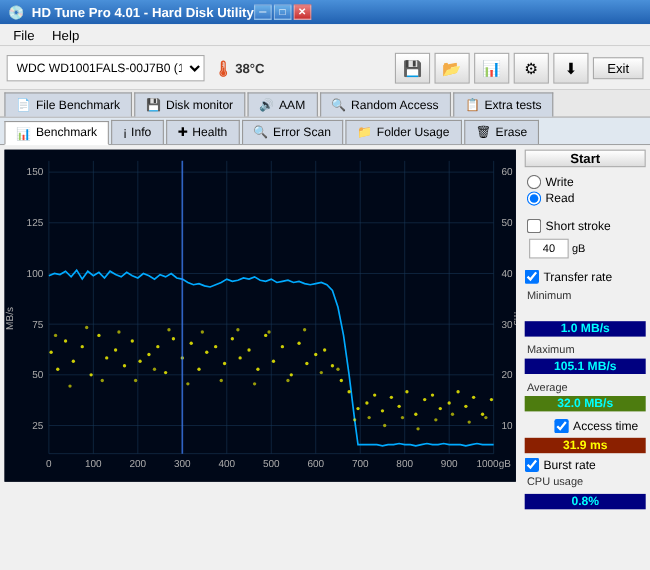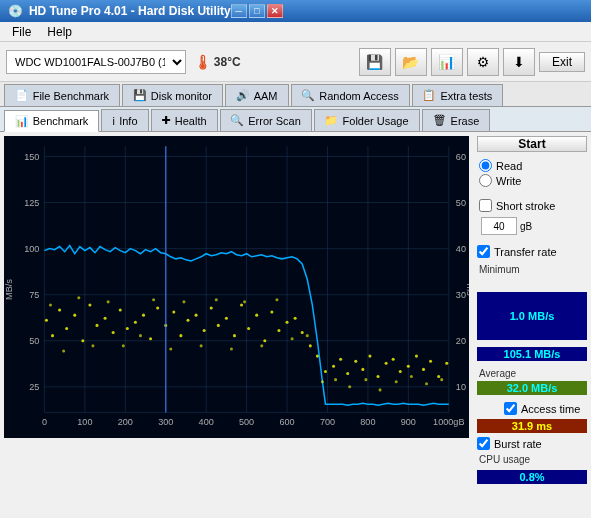--- a/index.html
+++ b/index.html
@@ -282,26 +282,26 @@
       <line x1="160" y1="10" x2="160" y2="270" stroke="#4080ff" stroke-width="1.5" opacity="0.7"></line>
     </svg>
   </div>
 
   <div id="side-panel" style="width:118px; padding:4px; display:flex; flex-direction:column; gap:3px;">
 
     <button class="start-btn" style="width:100%;height:26px;background:linear-gradient(to bottom,#fff,#ddd);border:1px solid #aaa;cursor:pointer;font-size:12px;font-weight:bold;">Start</button>
 
     <div class="radio-group">
       <label class="radio-item" style="display:flex;align-items:center;gap:4px;font-size:11px;">
+        <input type="radio" name="rwmode" style="">
+        <span>Write</span>
+      </label>
+      <label class="radio-item" style="display:flex;align-items:center;gap:4px;font-size:11px;">
         <input type="radio" name="rwmode" checked="" style="">
         <span>Read</span>
-      </label>
-      <label class="radio-item" style="display:flex;align-items:center;gap:4px;font-size:11px;">
-        <input type="radio" name="rwmode" style="">
-        <span>Write</span>
       </label>
     </div>
 
     <div style="height:1px;background:#ccc;"></div>
 
     <div class="checkbox-group">
       <label class="check-item" style="display:flex;align-items:center;gap:4px;font-size:11px;">
         <input type="checkbox" style="">
         <span>Short stroke</span>
       </label>
@@ -313,23 +313,24 @@
 
     <div style="height:1px;background:#ccc;"></div>
 
     <label class="check-item" style="display:flex;align-items:center;gap:4px;font-size:11px;">
       <input type="checkbox" checked="" style="">
       <span>Transfer rate</span>
     </label>
 
     <div class="stat-group">
       <div class="stat-label" style="font-size:10px;color:#333;">Minimum</div>
-      <div class="stat-value" style="background:#000080;color:#00ffff;font-size:11px;font-weight:bold;padding:18px 4px;text-align:center;margin-top:16px;">1.0 MB/s</div>
+      <div class="stat-value" style="background:#000080;color:#00ffff;font-size:11px;font-weight:bold;padding:1px 4px;text-align:center;margin-top:16px;">1.0 MB/s</div>
     </div>
     <div class="stat-group">
+      <div class="stat-label" style="font-size:10px;color:#333;">Maximum</div>
       <div class="stat-value" style="background:#000080;color:#00ffff;font-size:11px;font-weight:bold;padding:1px 4px;text-align:center;">105.1 MB/s</div>
     </div>
     <div class="stat-group">
       <div class="stat-label" style="font-size:10px;color:#333;">Average</div>
       <div class="stat-value" style="background:#4d7c0f;color:#00ffff;font-size:11px;font-weight:bold;padding:1px 4px;text-align:center;">32.0 MB/s</div>
     </div>
 
     <div style="height:1px;background:#ccc;"></div>
 
     <label class="check-item" style="display:flex;align-items:center;gap:4px;font-size:11px;margin-left:27px;">

